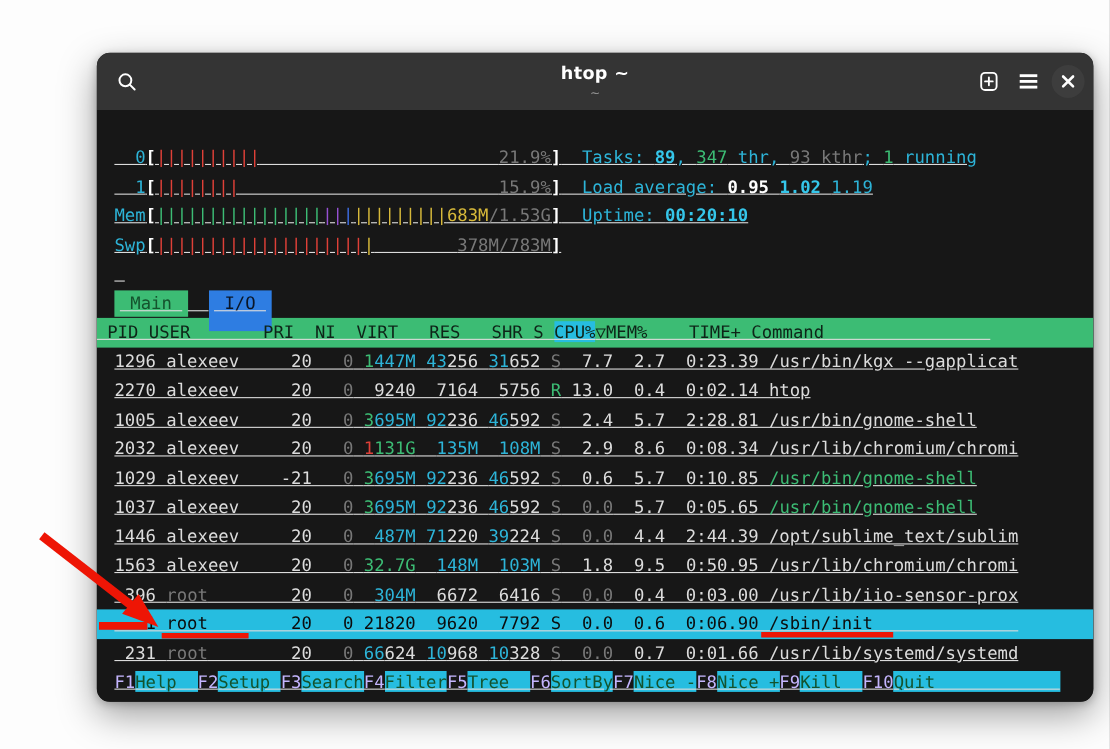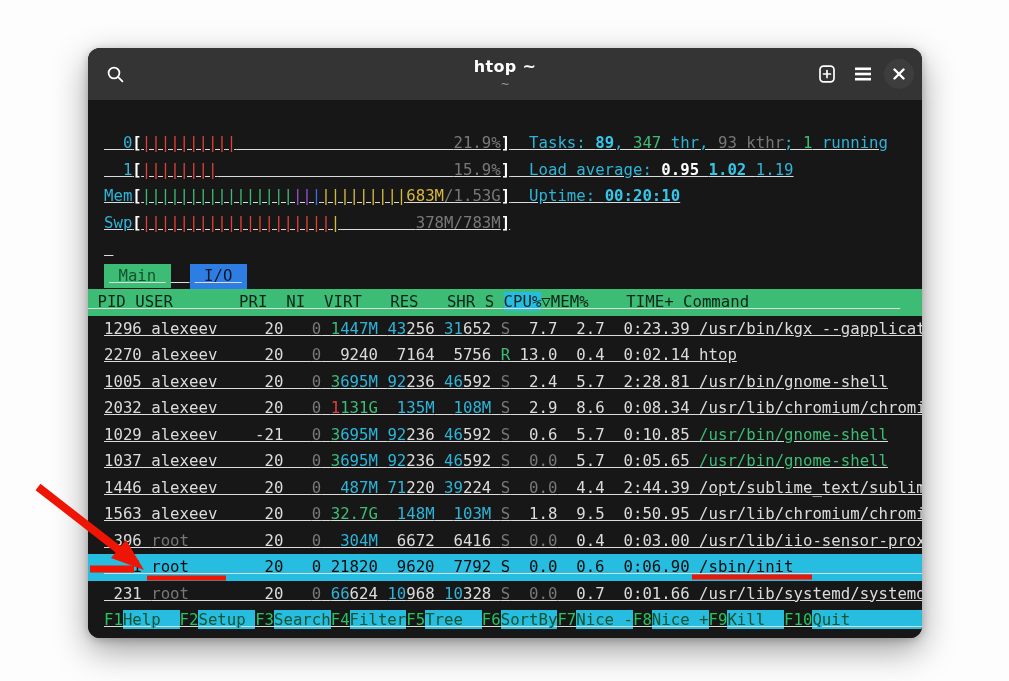--- a/index.html
+++ b/index.html
@@ -3,21 +3,21 @@
 <meta charset="utf-8">
 <style>
   html,body{margin:0;padding:0;}
   body{
     width:1009px;height:681px;position:relative;
     background:#fdfdfd;
     font-family:"DejaVu Sans", sans-serif;
     overflow:hidden;
   }
   .window{
-    position:absolute;left:88px;top:48px;width:834px;height:590px;
+    position:absolute;left:88px;top:48px;width:906px;height:590px;
     border-radius:12px;overflow:hidden;
     background:var(--termBg);
     box-shadow:0 12px 34px rgba(0,0,0,.38), 0 2px 8px rgba(0,0,0,.22);
   }
   .headerbar{
     height:52px;background:#343434;position:relative;
   }
   .hb-title{
     position:absolute;left:0;right:0;top:9px;text-align:center;
     color:#ffffff;font-weight:bold;font-size:16px;letter-spacing:.3px;
@@ -51,22 +51,22 @@
   .c-cb{color:var(--cb);font-weight:bold;}
   .c-g{color:var(--g);}
   .c-r{color:var(--r);}
   .c-y{color:var(--y);}
   .c-p{color:var(--p);}
   .c-b{color:var(--b);}
   .c-k{color:#0c0c0c;}
   .c-hk{color:#0e2418;}
   .c-hs{background:var(--cyanBg);color:#0e2418;}
   .c-tabMain{background:var(--greenBg);color:#14532d;padding:2px 5px 3px 5px;}
-  .c-tabIO{background:var(--blueBg);color:#0a1526;padding:2px 5px 4px 5px;}
-  .c-fk{color:#22c55e;}
+  .c-tabIO{background:var(--blueBg);color:#0a1526;padding:2px 5px 16px 5px;}
+  .c-fk{color:#c4b5fd;}
   .c-fb{background:var(--cyanBg);color:#14532d;}
   .overlay{position:absolute;left:0;top:0;pointer-events:none;z-index:50;}
 </style>
 </head>
 <body>
 
 <div class="window">
   <div class="headerbar">
     <div class="hb-left">
       <div class="hb-btn">

